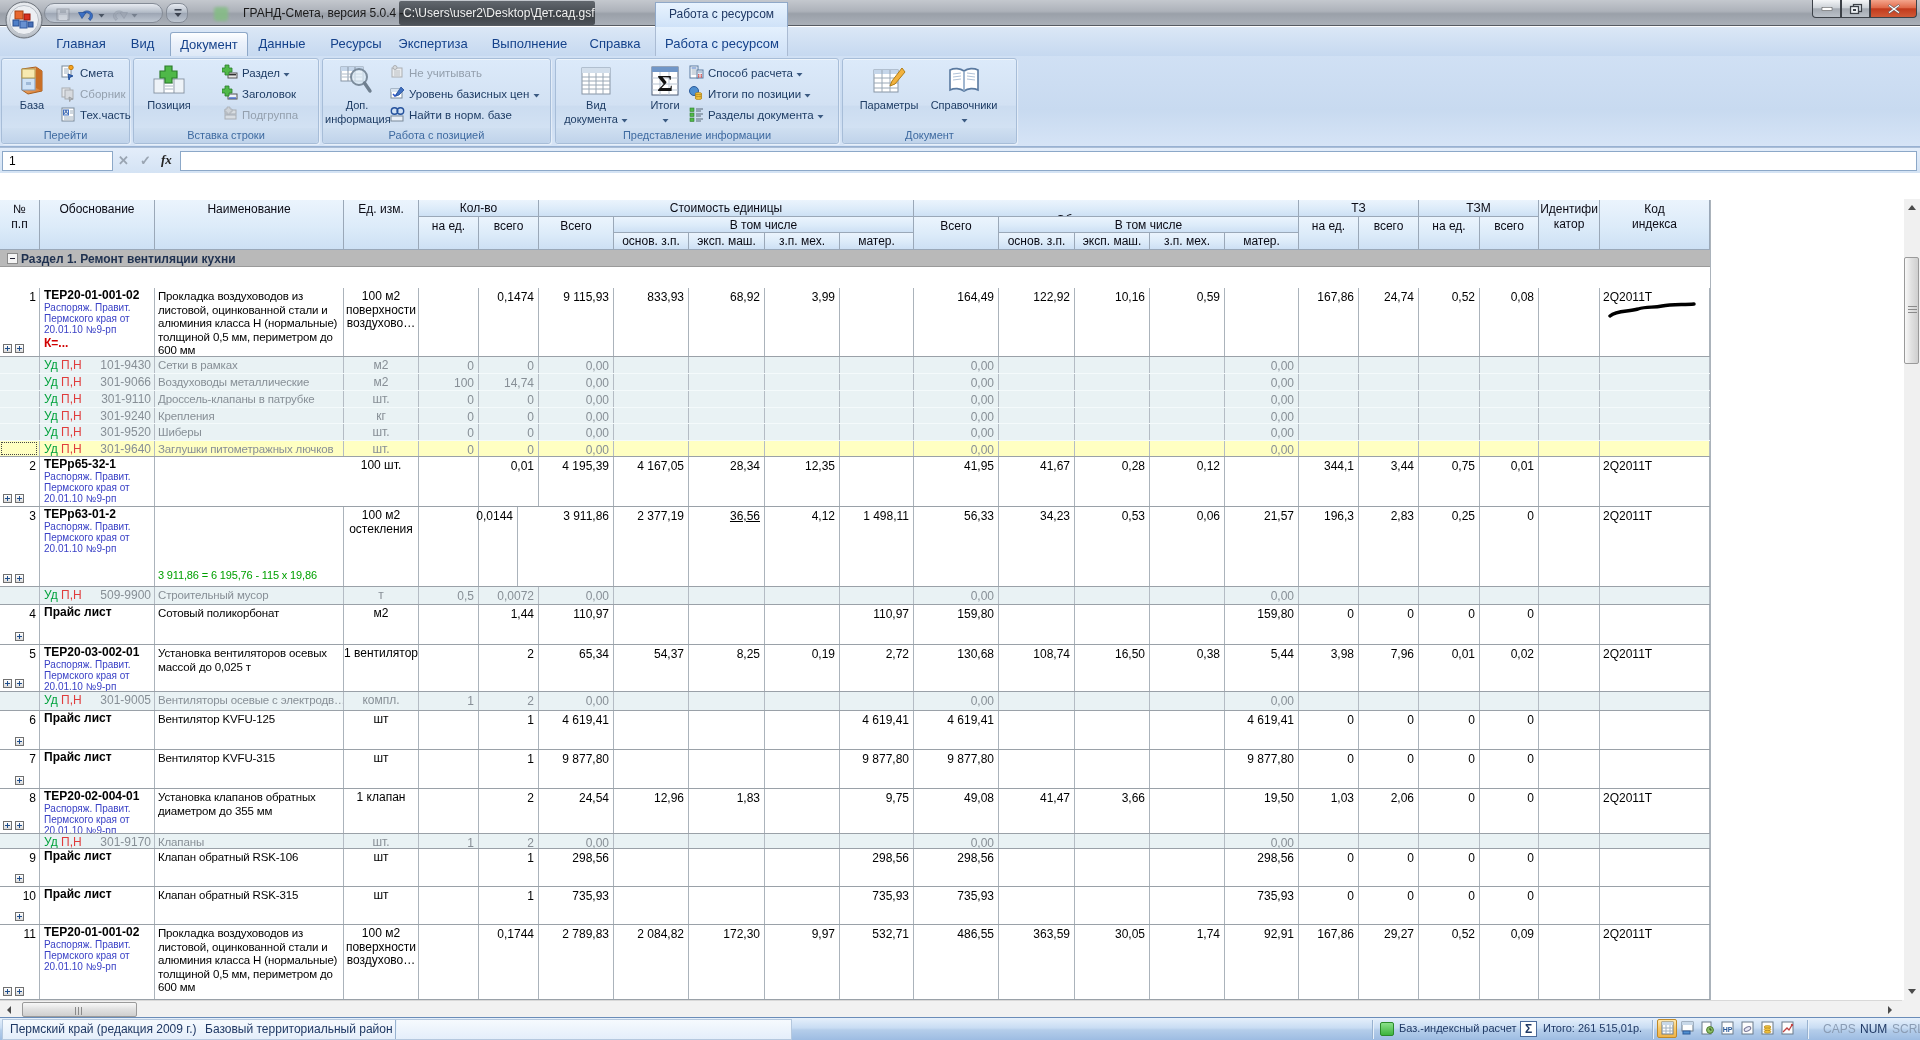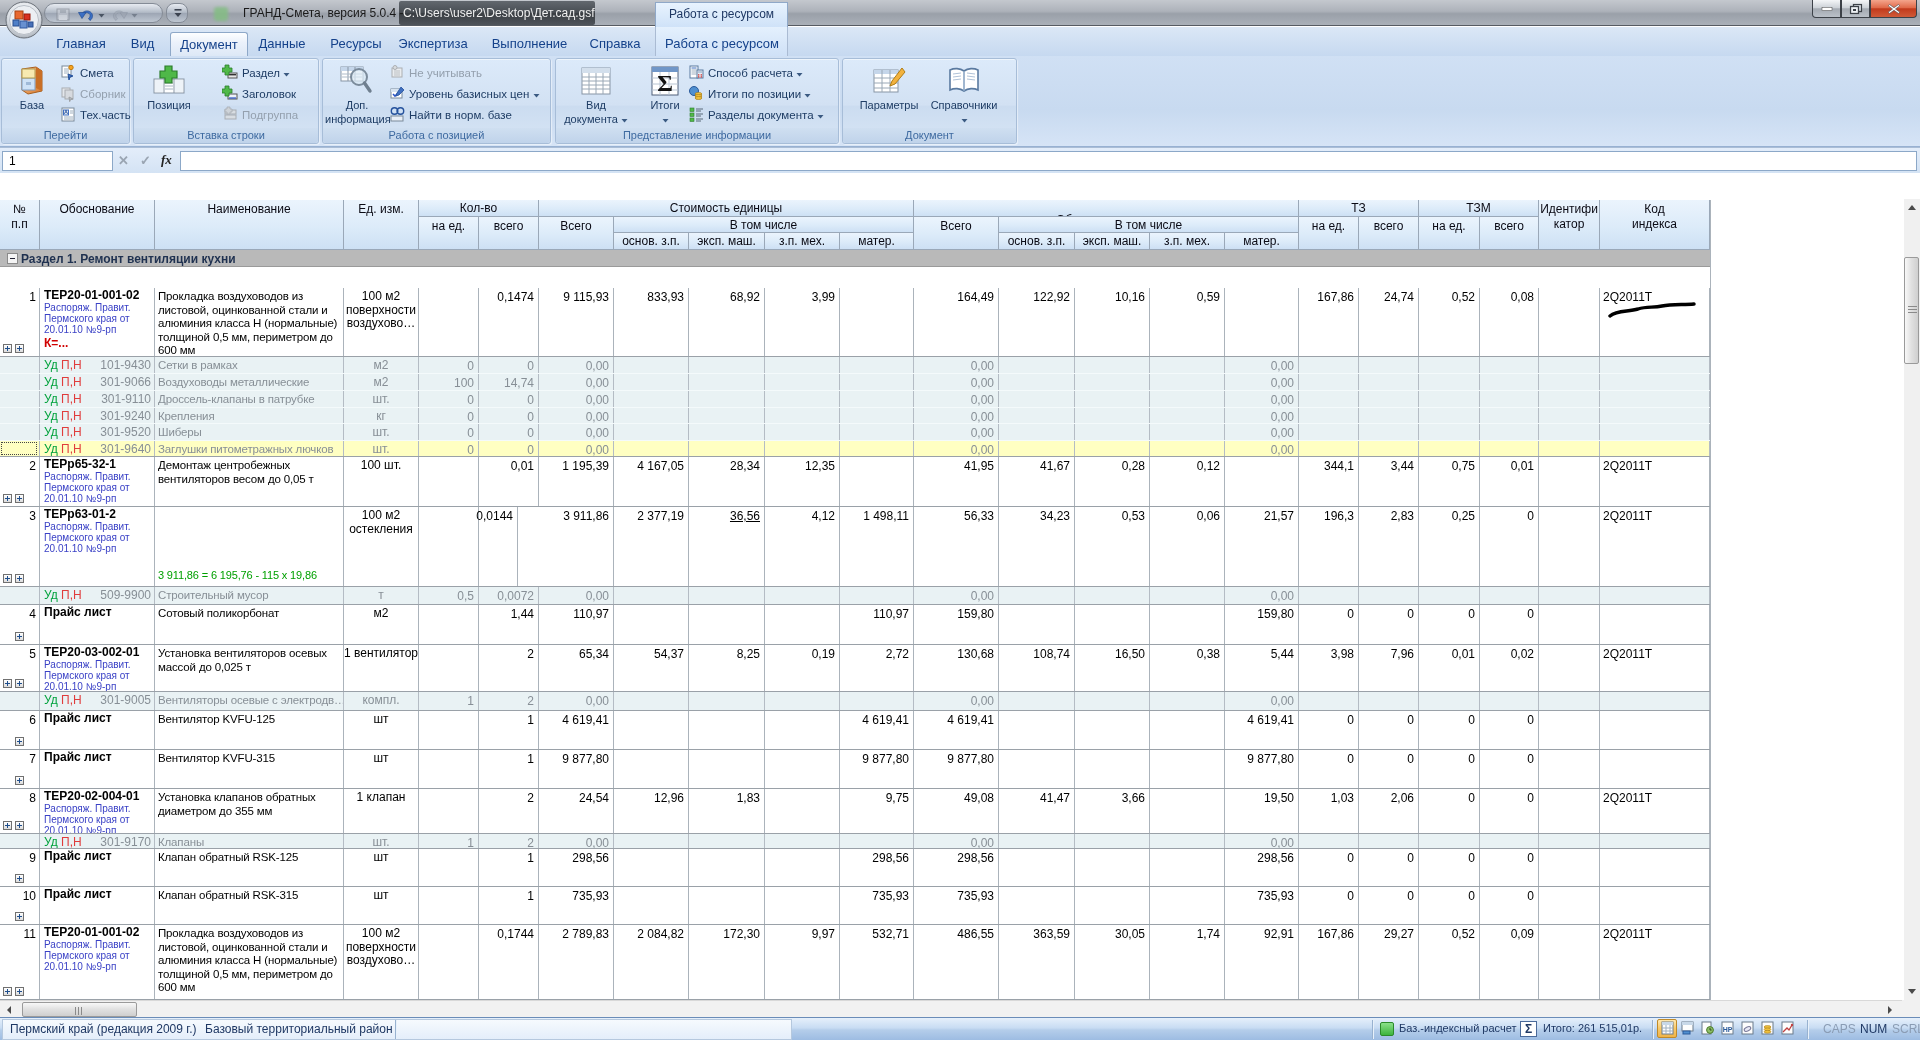--- a/index.html
+++ b/index.html
@@ -707,27 +707,24 @@
         <div class="row " style="top:207px;height:50px;">
           <div class="cl " style="left:0px;width:40px;">
             <div class="numv">2</div>
             <span class="pb" style="left:3px"></span>
             <span class="pb" style="left:15px"></span>
           </div>
           <div class="cl c-ob" style="left:40px;width:115px;">
             <div class="code">ТЕРр65-32-1</div>
             <div class="bl">Распоряж. Правит.<br>Пермского края от<br>20.01.10 №9-рп</div>
           </div>
-          <div class="cl c-nm" style="left:155px;width:189px;">
-            <div class="nm">Демонтаж центробежных<br>вентиляторов весом до 0,05 т</div>
-          </div>
           <div class="cl c-un" style="left:344px;width:75px;">100 шт.</div>
           <div class="cl c-v" style="left:419px;width:60px;"></div>
           <div class="cl c-v" style="left:479px;width:60px;">0,01</div>
-          <div class="cl c-v" style="left:539px;width:75px;">1 195,39</div>
+          <div class="cl c-v" style="left:539px;width:75px;">4 195,39</div>
           <div class="cl c-v" style="left:614px;width:75px;">4 167,05</div>
           <div class="cl c-v" style="left:689px;width:76px;">28,34</div>
           <div class="cl c-v" style="left:765px;width:75px;">12,35</div>
           <div class="cl c-v" style="left:840px;width:74px;"></div>
           <div class="cl c-v" style="left:914px;width:85px;">41,95</div>
           <div class="cl c-v" style="left:999px;width:76px;">41,67</div>
           <div class="cl c-v" style="left:1075px;width:75px;">0,28</div>
           <div class="cl c-v" style="left:1150px;width:75px;">0,12</div>
           <div class="cl c-v" style="left:1225px;width:74px;"></div>
           <div class="cl c-v" style="left:1299px;width:60px;">344,1</div>
@@ -1032,21 +1029,21 @@
         </div>
         <div class="row " style="top:599px;height:38px;">
           <div class="cl " style="left:0px;width:40px;">
             <div class="numv">9</div>
             <span class="pb" style="left:15px"></span>
           </div>
           <div class="cl c-ob" style="left:40px;width:115px;">
             <div class="code">Прайс лист</div>
           </div>
           <div class="cl c-nm" style="left:155px;width:189px;">
-            <div class="nm">Клапан обратный RSK-125</div>
+            <div class="nm">Клапан обратный RSK-106</div>
           </div>
           <div class="cl c-un" style="left:344px;width:75px;">шт</div>
           <div class="cl c-v" style="left:419px;width:60px;"></div>
           <div class="cl c-v" style="left:479px;width:60px;">1</div>
           <div class="cl c-v" style="left:539px;width:75px;">298,56</div>
           <div class="cl c-v" style="left:614px;width:75px;"></div>
           <div class="cl c-v" style="left:689px;width:76px;"></div>
           <div class="cl c-v" style="left:765px;width:75px;"></div>
           <div class="cl c-v" style="left:840px;width:74px;">298,56</div>
           <div class="cl c-v" style="left:914px;width:85px;">298,56</div>

